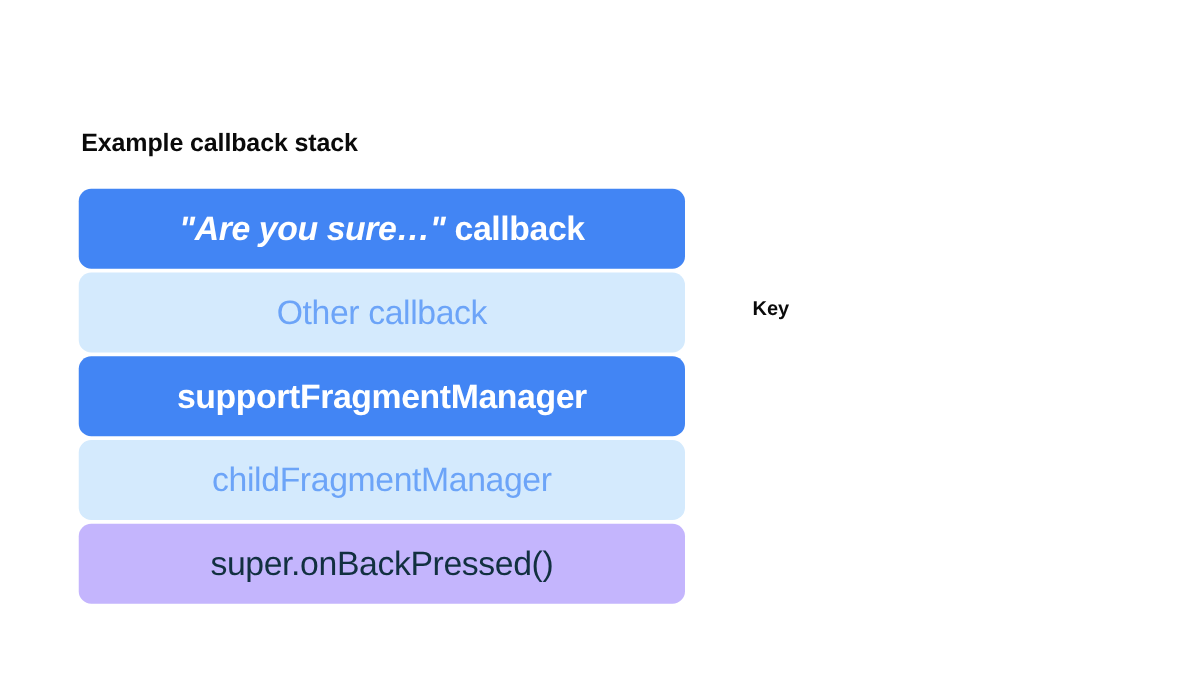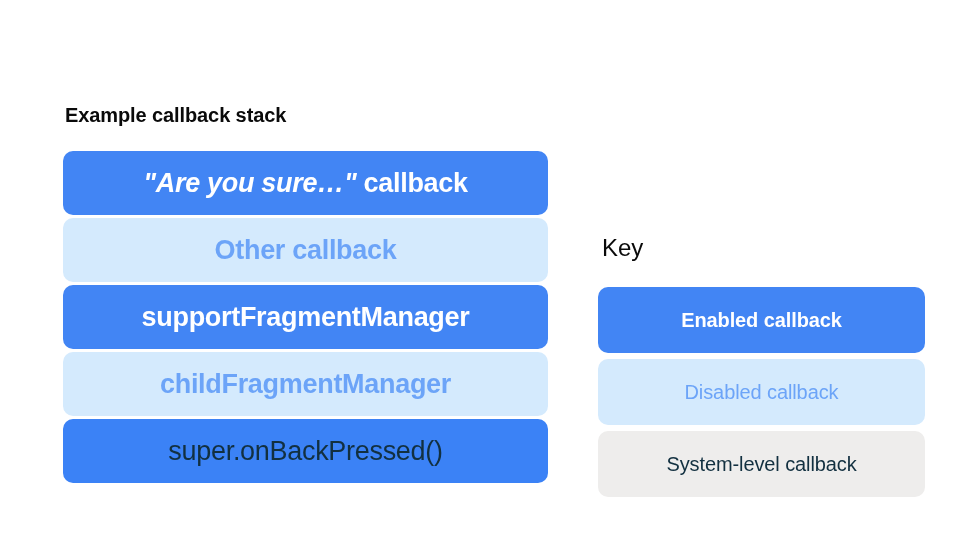--- a/index.html
+++ b/index.html
@@ -57,40 +57,40 @@
     font-size: 27px;
     line-height: 30px;
     letter-spacing: -0.3px;
   }
 
   
   .bar.enabled        { background: #4285f4; }
   .bar.enabled  .bar-label { color: #ffffff; font-weight: 700; }
 
   .bar.disabled       { background: #d4eafd; }
-  .bar.disabled .bar-label { color: #6ca4f8; font-weight: 700; }
+  .bar.disabled .bar-label { color: #6ca4f8; font-weight: 400; }
 
-  .bar.system         { background: #3b82f6; }
+  .bar.system         { background: #c4b5fd; }
   .bar.system   .bar-label { color: #123040; font-weight: 400; }
 
   .quoted-italic {
     font-style: italic;
     font-weight: 700;
   }
 
   
   .key-section {
     position: absolute;
     left: 598px;
     top: 236px;
     width: 327px;
   }
   .key-title {
-    font-size: 24px;
-    font-weight: 400;
+    font-size: 16px;
+    font-weight: 700;
     color: #0a0a0a;
     line-height: 24px;
     margin: 0 0 27px 4px;
     letter-spacing: 0px;
     white-space: nowrap;
   }
   .key-list {
     display: flex;
     flex-direction: column;
     gap: 6px;
@@ -146,30 +146,15 @@
       <div class="bar system">
         <span class="bar-label">super.onBackPressed()</span>
       </div>
 
     </div>
   </div>
 
   <div class="key-section">
     <div class="key-title">Key</div>
 
-    <div class="key-list">
-
-      <div class="key-bar enabled">
-        <span class="key-label">Enabled callback</span>
-      </div>
-
-      <div class="key-bar disabled">
-        <span class="key-label">Disabled callback</span>
-      </div>
-
-      <div class="key-bar system">
-        <span class="key-label">System-level callback</span>
-      </div>
-
-    </div>
   </div>
 
 </div>
 
 </body></html>

